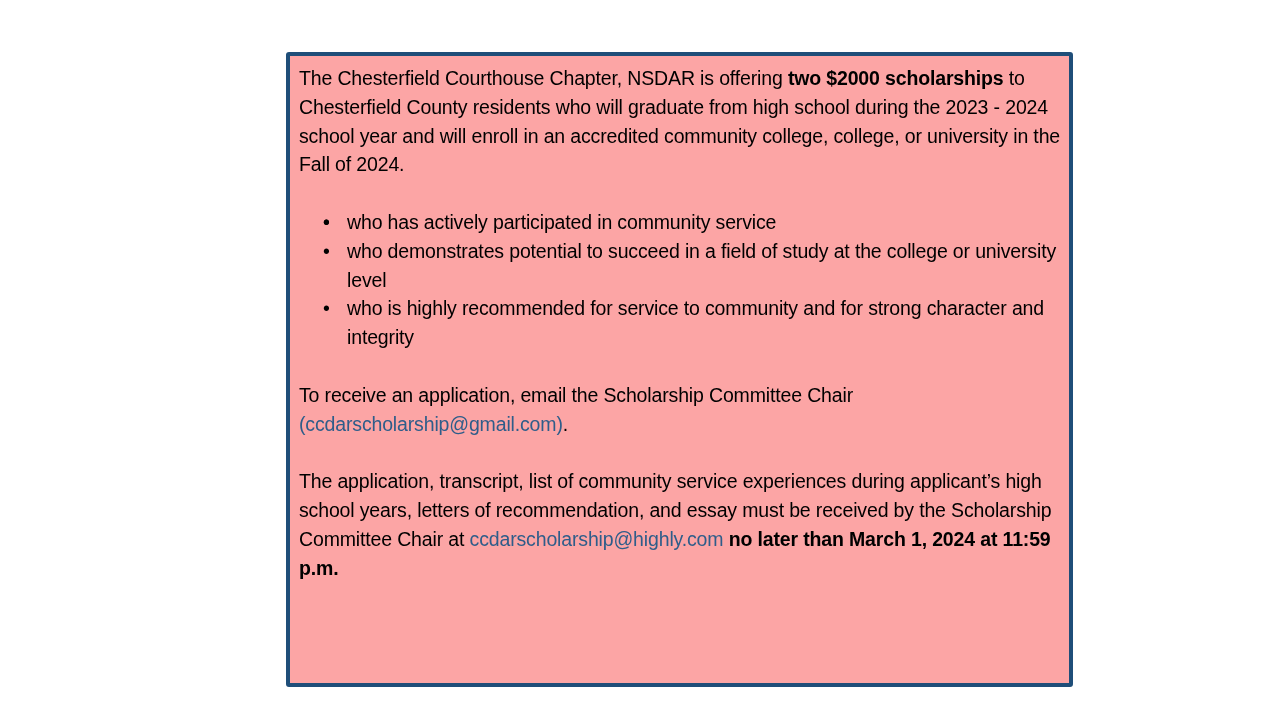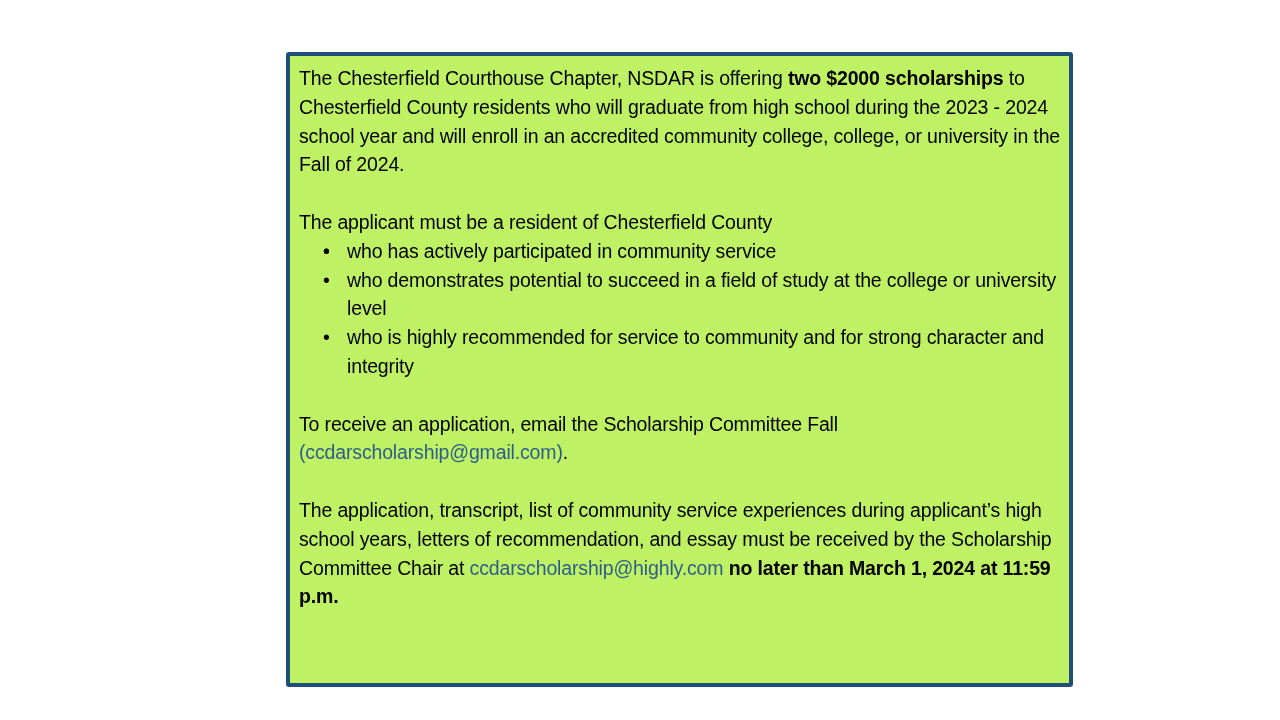--- a/index.html
+++ b/index.html
@@ -1,40 +1,39 @@
 <!DOCTYPE html>
 <html><head>
 <meta charset="utf-8">
 <style>
   html, body { margin:0; padding:0; }
   body { width:1280px; height:720px; background:#ffffff; position:relative; overflow:hidden;
          font-family:"Liberation Sans", sans-serif; color:#000; }
   .box { position:absolute; left:286px; top:52px; width:779px; height:627px;
-         border:4px solid #1f4e79; border-radius:3px; background:#bef264; box-sizing:content-box; }
+         border:4px solid #1f4e79; border-radius:3px; background:#fca5a5; box-sizing:content-box; }
   .content { position:absolute; left:9px; top:8px; right:6px; font-size:19.5px; line-height:28.8px; letter-spacing:-0.15px; }
   p { margin:0; }
   .gap { height:28.8px; }
   strong { font-weight:bold; }
   .email { color:#2e5d8a; font-weight:normal; }
   ul { margin:0; padding:0; list-style:none; }
   li { position:relative; padding-left:48px; }
   li .bullet { position:absolute; left:24px; top:0; }
 </style>
 </head>
 <body>
 
 <div class="box">
   <div class="content">
     <p><span>The Chesterfield Courthouse Chapter, NSDAR is offering </span><strong>two $2000 scholarships</strong><span> to Chesterfield County residents who will graduate from high school during the 2023 - 2024 school year and will enroll in an accredited community college, college, or university in the Fall of 2024.</span></p>
     <div class="gap"></div>
-    <p>The applicant must be a resident of Chesterfield County</p>
     <ul>
       <li><span class="bullet">•</span></li>
       <li><span class="bullet">•</span><span>who has actively participated in community service</span></li>
       <li><span class="bullet">•</span><span>who demonstrates potential to succeed in a field of study at the college or university level</span></li>
       <li><span class="bullet">•</span><span>who is highly recommended for service to community and for strong character and integrity</span></li>
     </ul>
     <div class="gap"></div>
-    <p><span>To receive an application, email the Scholarship Committee Fall </span><span class="email">(ccdarscholarship@gmail.com</span><span class="email" style="font-weight:normal">)</span><span>.</span></p>
+    <p><span>To receive an application, email the Scholarship Committee Chair </span><span class="email">(ccdarscholarship@gmail.com</span><span class="email" style="font-weight:normal">)</span><span>.</span></p>
     <div class="gap"></div>
     <p><span>The application, transcript, list of community service experiences during applicant’s high school years, letters of recommendation, and essay must be received by the Scholarship Committee Chair at </span><span class="email">ccdarscholarship@highly.com</span> <strong>no later than March 1, 2024 at 11:59 p.m.</strong></p>
   </div>
 </div>
 
 </body></html>

